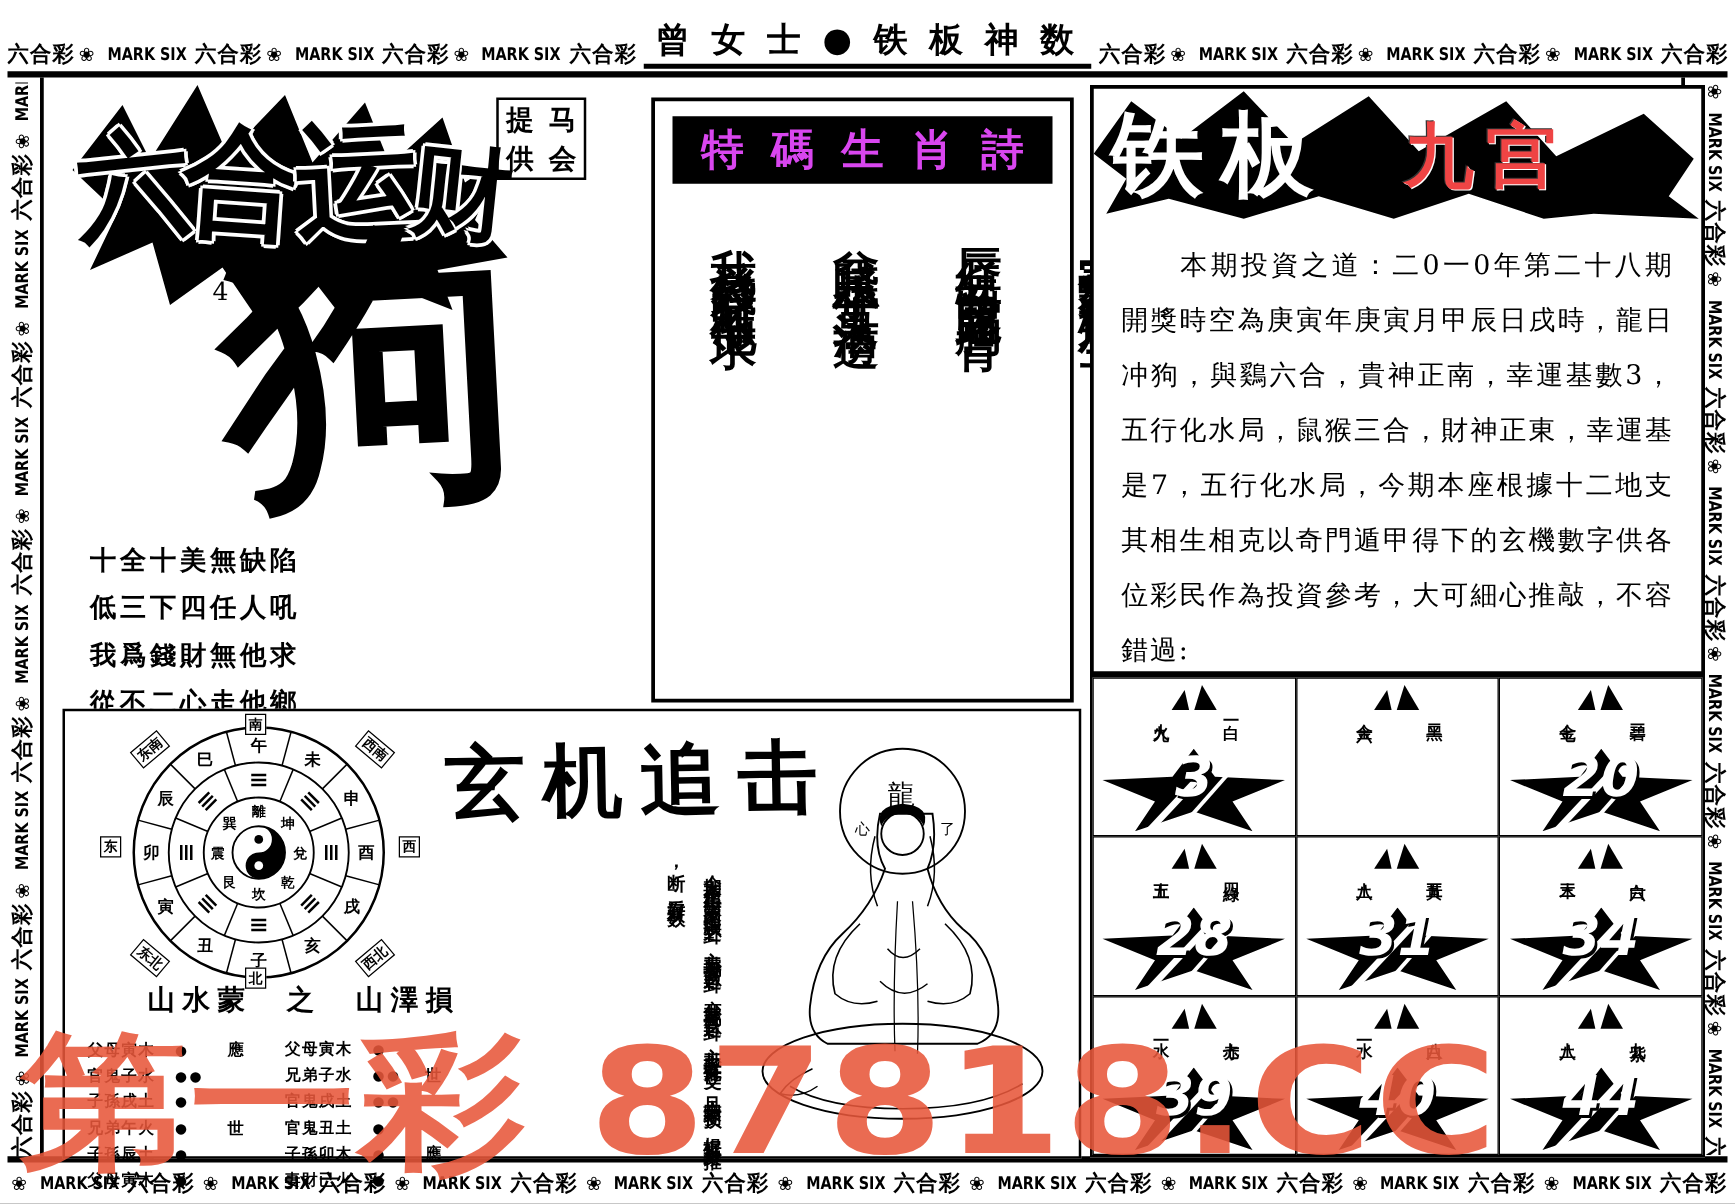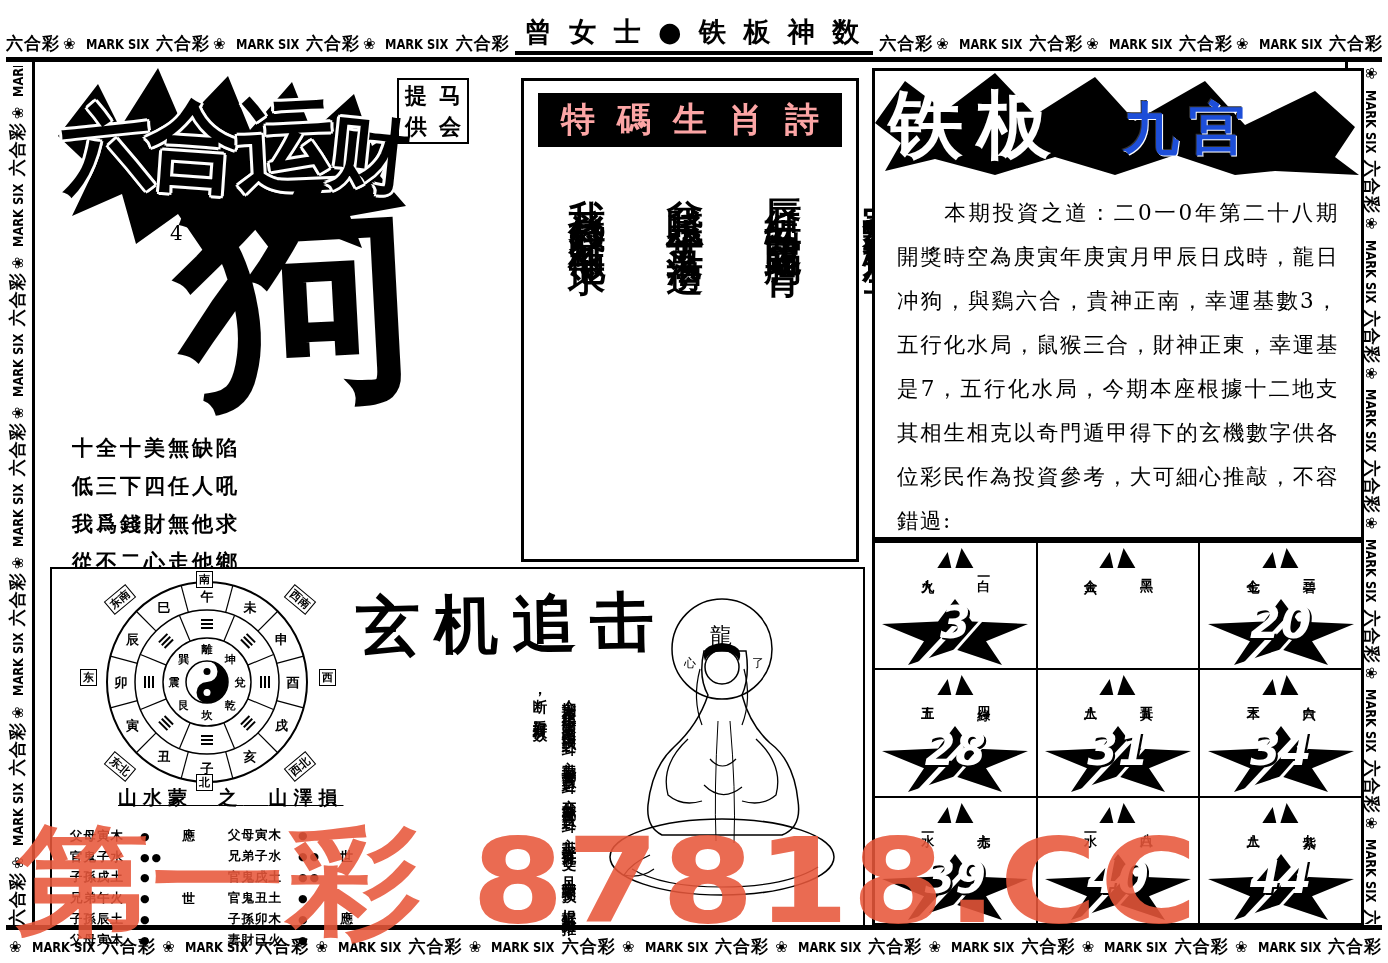--- a/index.html
+++ b/index.html
@@ -55,40 +55,40 @@
     font-size:235px; line-height:1; font-family:"DejaVu Serif",serif; font-weight:bold;
     transform:rotate(-3deg);
   }
   .luck-poem { position:absolute; left:8px; top:368px; width:409px; display:flex; justify-content:space-between; padding:0 14px;flex-direction:column; }
   .luck-poem .col { display:flex; flex-direction:column; gap:10px; }
   .luck-poem .line { font-size:21px; font-weight:bold; letter-spacing:3px; font-family:"DejaVu Serif",serif; }
   .luck-footer { position:absolute; left:0; top:520px; width:100%; text-align:center; font-size:24px; letter-spacing:8px; font-family:"DejaVu Serif",serif; }
   
   #box-zodiac-poem { left:521px; top:78px; width:338px; height:484px; border:3px solid #000; padding:12px 14px; }
   .poem-banner {
-    background:#000; color:#fca5a5; height:54px; display:flex; align-items:center; justify-content:center;
+    background:#000; color:#d946ef; height:54px; display:flex; align-items:center; justify-content:center;
     font-size:34px; font-weight:bold; letter-spacing:22px; padding-left:22px; font-family:"DejaVu Serif",serif;
   }
   .poem-columns {
     height:390px; margin-top:22px; writing-mode:vertical-rl; text-orientation:upright;
     display:flex; flex-direction:column; 
     font-size:37px; font-family:"DejaVu Serif",serif; font-weight:bold;
     padding-right:6px; letter-spacing:10px; line-height:1.95;
   }
   
   #box-invest { left:872px; top:68px; width:492px; height:472px; border:3px solid #000; }
   .invest-banner { position:relative; height:108px; overflow:hidden; }
   .invest-banner svg { position:absolute; left:0; top:0; }
   .invest-banner .t1 {
     position:absolute; left:14px; top:16px; font-size:74px; font-weight:bold; color:#fff;
     font-family:"DejaVu Serif",serif; letter-spacing:14px; line-height:1;
   }
   .invest-banner .t2 {
-    position:absolute; left:248px; top:30px; font-size:56px; font-weight:bold; color:#1d4ed8;
-    font-family:Liberation Serif, serif; letter-spacing:10px; line-height:1;
+    position:absolute; left:248px; top:30px; font-size:56px; font-weight:bold; color:#ef4444;
+    font-family:Liberation Mono, monospace; letter-spacing:10px; line-height:1;
     text-shadow:1px 1px 0 #fff,-1px -1px 0 #333;
   }
   .invest-body {
     padding:12px 22px 0 22px; font-size:21.5px; line-height:2.05; text-align:justify;
     font-family:"DejaVu Serif",serif; letter-spacing:1.5px; text-indent:2.2em;
   }
   
   #star-grid {
     left:872px; top:540px; width:492px; height:386px; border:2px solid #000;
     display:grid; grid-template-columns:repeat(3,1fr); grid-template-rows:repeat(3,1fr);
@@ -116,21 +116,21 @@
     background:#fff; font-family:"DejaVu Serif",serif; white-space:nowrap;
   }
   .mystery-title { position:absolute; left:290px; top:12px; display:flex; align-items:center; }
   .badge-ellipse {
     width:160px; height:62px; background:#000; border-radius:50%;
     display:flex; align-items:center; justify-content:center; color:#fff;
     font-size:36px; font-weight:bold; letter-spacing:2px; font-family:"DejaVu Serif",serif;
   }
   .title-rest { font-size:64px; font-weight:bold; font-family:"DejaVu Serif",serif; letter-spacing:14px; margin-left:14px; transform:rotate(-1deg); }
   .hexagram { position:absolute; left:18px; top:216px; width:420px; }
-  .hex-heading { font-size:19px; font-weight:bold; letter-spacing:6px; font-family:"DejaVu Serif",serif; margin-left:48px;text-decoration:underline; }
+  .hex-heading { font-size:22px; font-weight:bold; letter-spacing:6px; font-family:"DejaVu Serif",serif; margin-left:48px; }
   .hex-cols { display:flex; gap:26px; margin-top:16px; }
   .hex-col { display:flex; flex-direction:column; gap:3.5px; }
   .hex-row { display:flex; align-items:center; font-size:12.5px; font-weight:bold; font-family:"DejaVu Serif",serif; }
   .hex-row .nm { width:70px; letter-spacing:1px; }
   .hex-row .mk { width:42px; letter-spacing:2px; font-size:11px; }
   .hex-row .tg { width:20px; font-size:13px; }
   .vertical-text {
     position:absolute; left:382px; top:118px; height:238px; width:150px;
     writing-mode:vertical-rl; text-orientation:upright;
     font-size:14.5px; font-weight:bold; font-family:"DejaVu Serif",serif;

